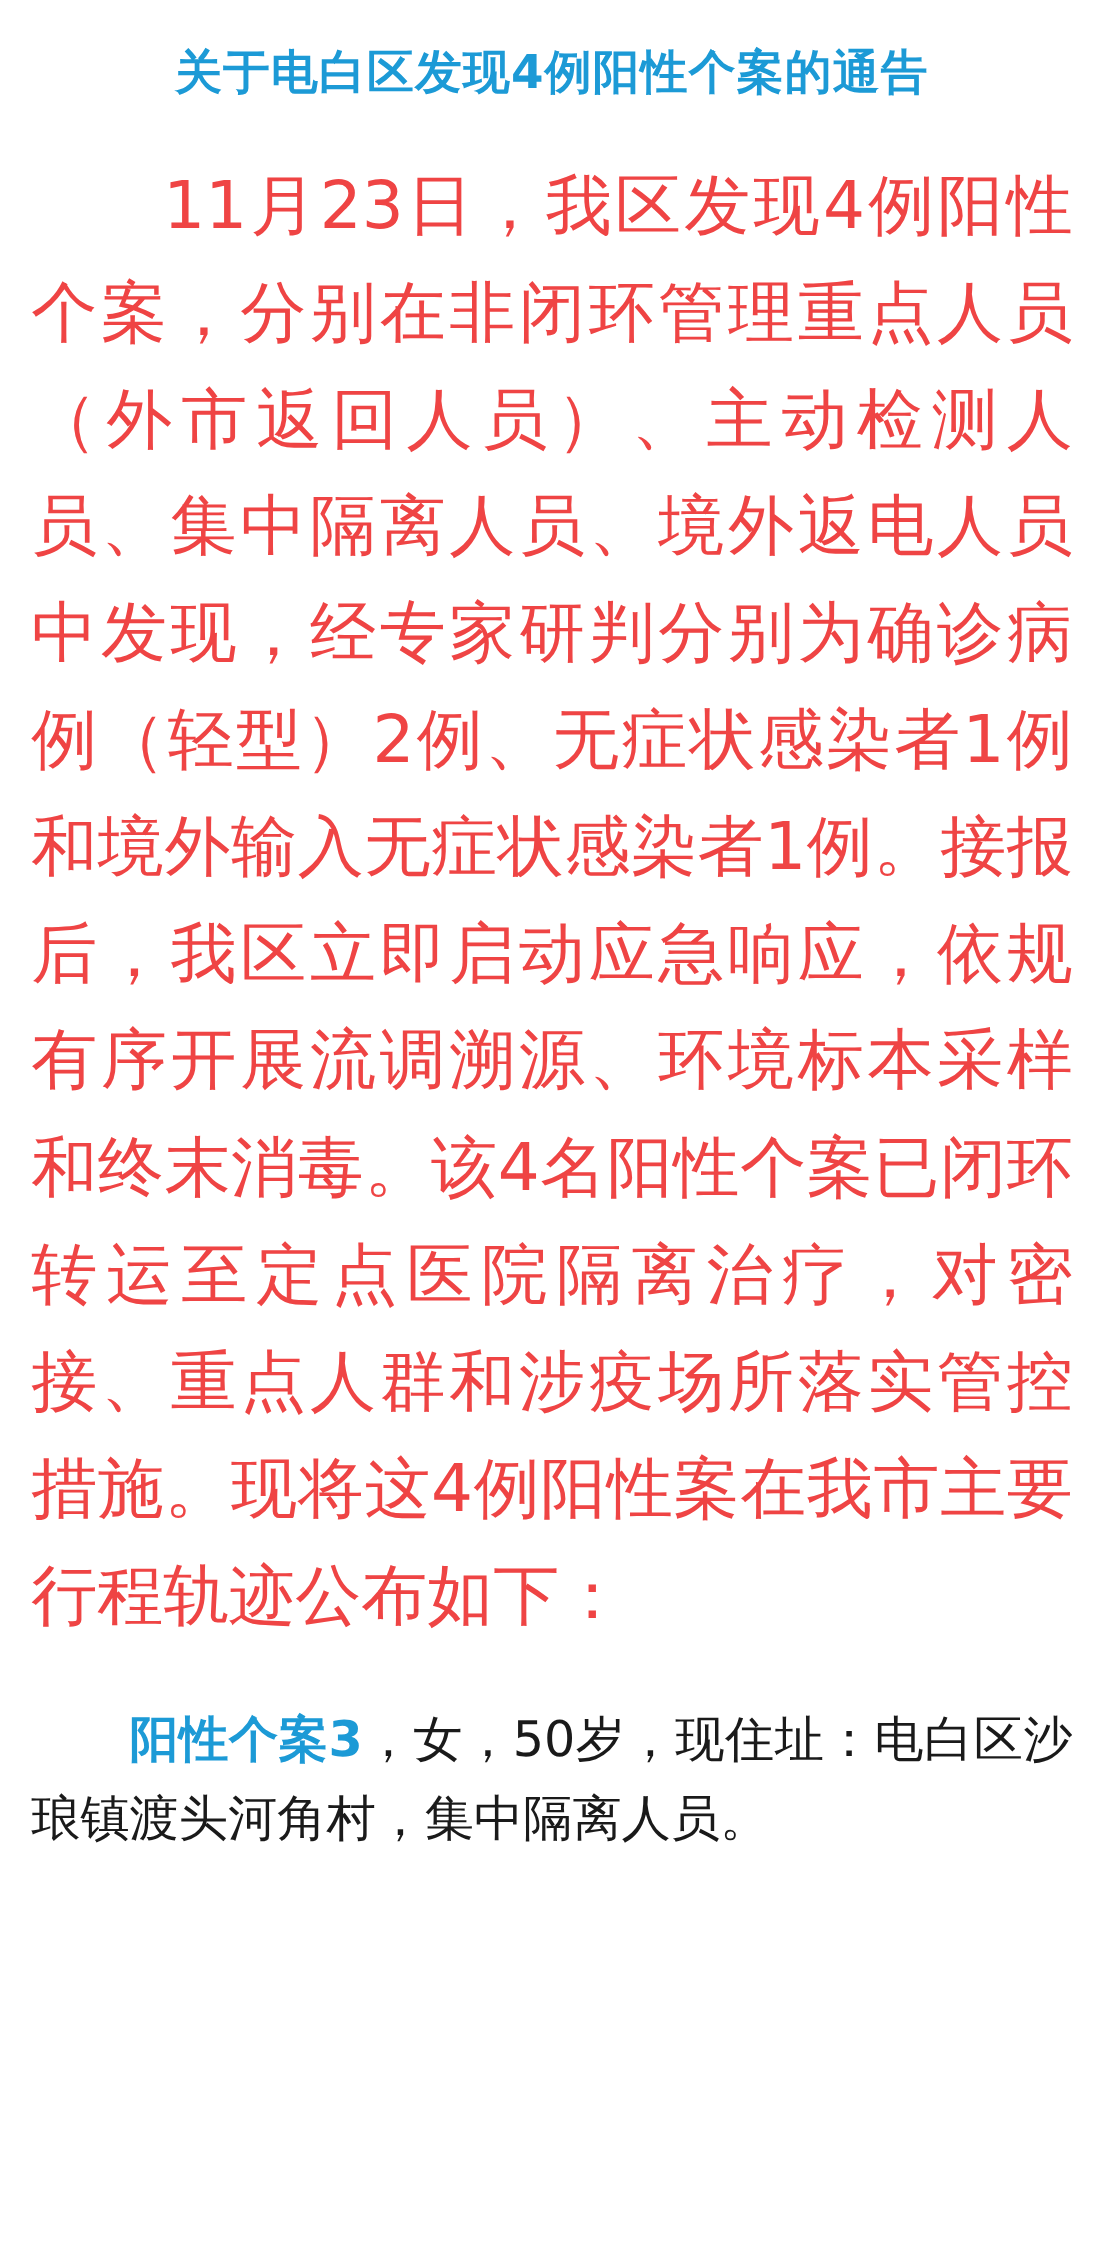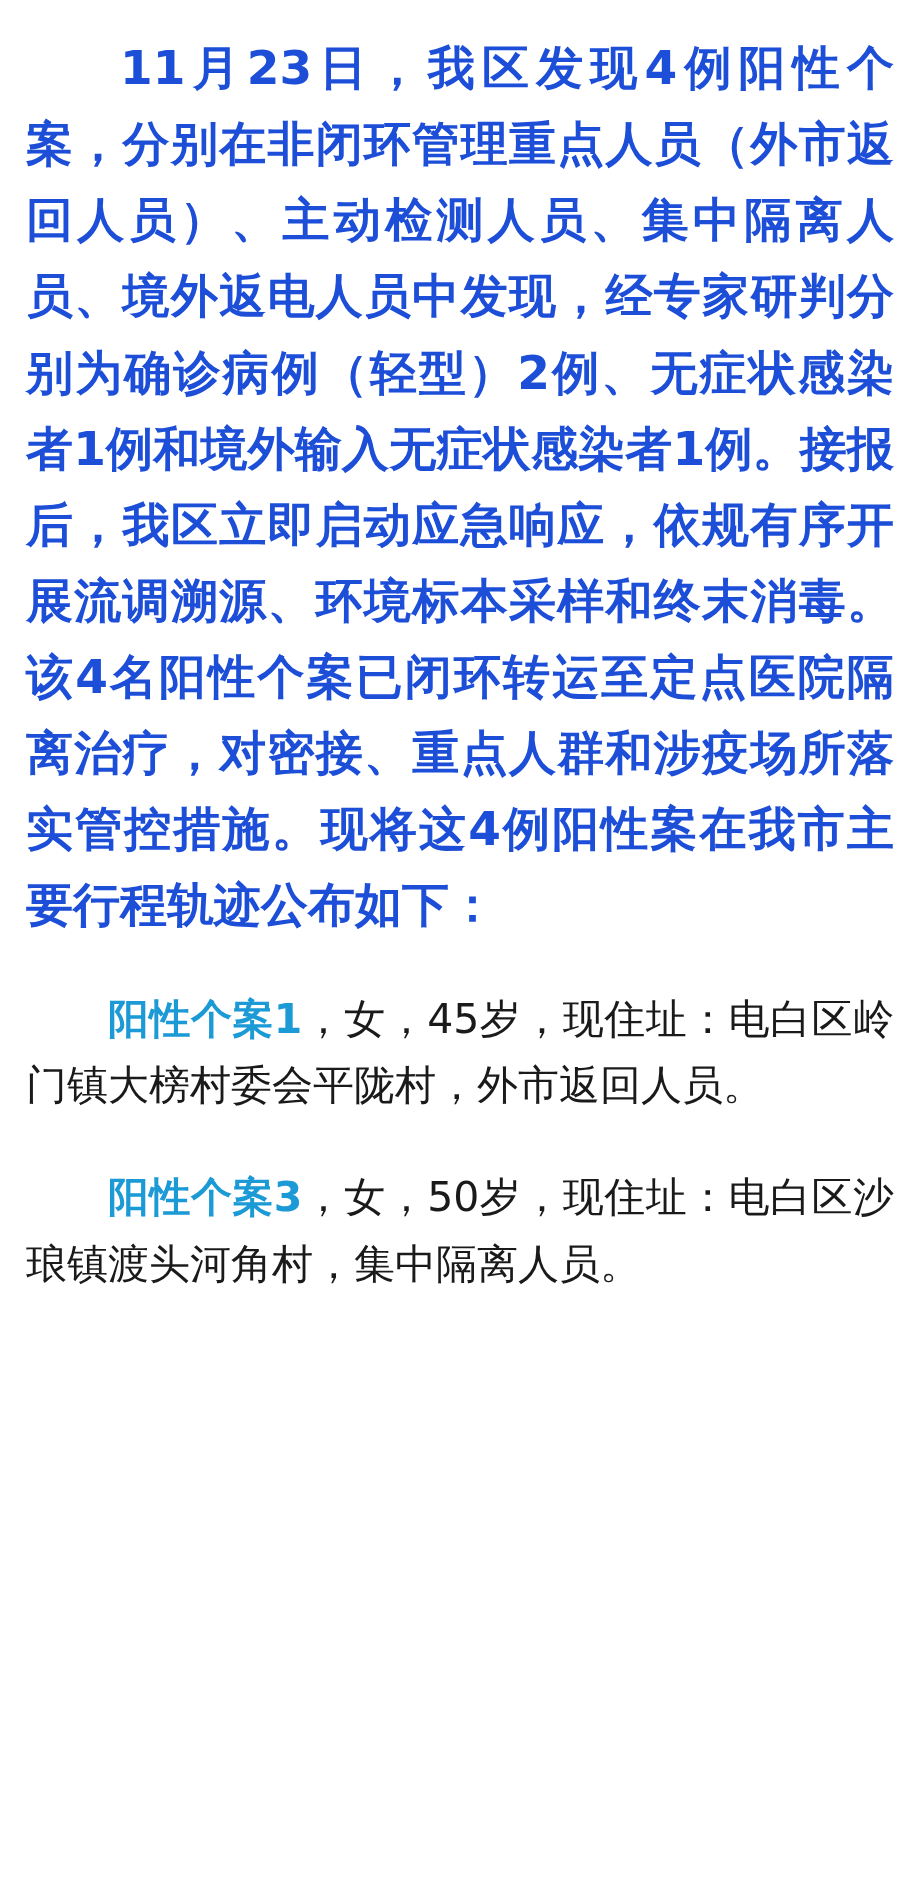--- a/index.html
+++ b/index.html
@@ -23,28 +23,27 @@
   .doc-title {
     color: #1C9AD6;
     font-size: 39px;
     font-weight: bold;
     text-align: center;
     letter-spacing: 1px;
     line-height: 1.3;
     margin: 6px 0 40px 0;
   }
   .paragraph {
-    color: #1d4ed8;
-    font-size: 47px;
+    color: #ef4444;
+    font-size: 55px;
     line-height: 1.62;
     text-align: justify;
     text-justify: inter-ideograph;
     margin: 0 0 42px 0;
     letter-spacing: 0px;
-    font-weight: bold;
   }
   .indent {
     text-indent: 2em;
   }
   .case-block {
     margin: 0 0 46px 0;
   }
   .case-block .case-label {
     color: #1C9AD6;
     font-weight: bold;
@@ -61,28 +60,24 @@
   .case-text .case-body {
     color: #1a1a1a;
     font-weight: normal;
   }
 </style>
 </head>
 <body>
 
 <div class="page">
 
+  <h1 class="doc-title">关于电白区发现4例阳性个案的通告</h1>
 
   <p class="paragraph indent">11月23日，我区发现4例阳性个案，分别在非闭环管理重点人员（外市返回人员）、主动检测人员、集中隔离人员、境外返电人员中发现，经专家研判分别为确诊病例（轻型）2例、无症状感染者1例和境外输入无症状感染者1例。接报后，我区立即启动应急响应，依规有序开展流调溯源、环境标本采样和终末消毒。该4名阳性个案已闭环转运至定点医院隔离治疗，对密接、重点人群和涉疫场所落实管控措施。现将这4例阳性案在我市主要行程轨迹公布如下：</p>
 
-  <div class="case-block">
-    <p class="case-text">
-      <span class="case-label">阳性个案1</span><span class="case-body">，女，45岁，现住址：电白区岭门镇大榜村委会平陇村，外市返回人员。</span>
-    </p>
-  </div>
 
 
   <div class="case-block">
     <p class="case-text">
       <span class="case-label">阳性个案3</span><span class="case-body">，女，50岁，现住址：电白区沙琅镇渡头河角村，集中隔离人员。</span>
     </p>
   </div>
 
 </div>
 

